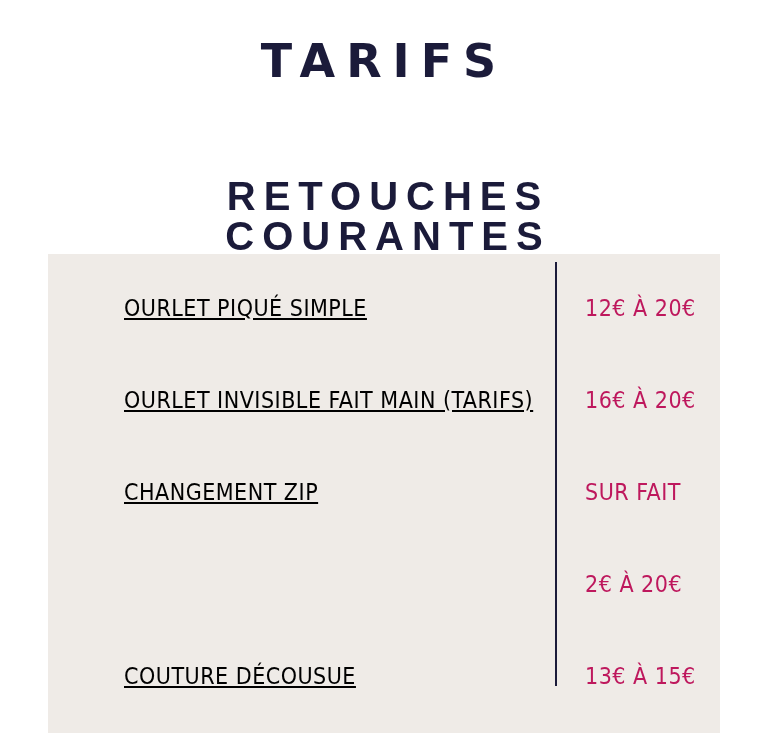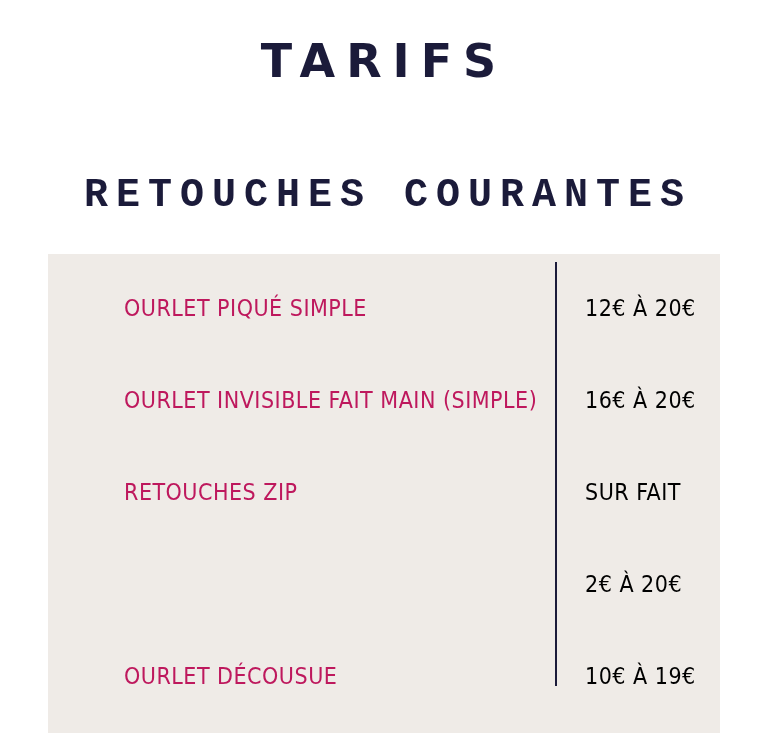--- a/index.html
+++ b/index.html
@@ -49,21 +49,21 @@
     letter-spacing: 11px;
     color: #1b1b3a;
     line-height: 1;
   }
   .title-sub {
     position: absolute;
     left: 0;
     top: 176px;
     width: 672px;
     text-align: center;
-    font-family: Liberation Mono, monospace;
+    font-family: Liberation Sans, sans-serif;
     font-weight: bold;
     font-size: 40px;
     letter-spacing: 8px;
     color: #1b1b3a;
     line-height: 1;
     padding-left: 8px;
     box-sizing: border-box;
   }
   
   .price-table {
@@ -78,34 +78,35 @@
   }
   .row-label {
     position: absolute;
     left: 12px;
     top: 50%;
     transform: translateY(-50%);
     font-family: "DejaVu Sans Condensed", "Liberation Sans Narrow", "Liberation Sans", sans-serif;
     font-size: 23px;
     font-weight: normal;
     letter-spacing: 0.5px;
-    color: #be185d;
+    color: #000000;
     white-space: nowrap;
     transform-origin: left center;
+    text-decoration: underline;
   }
   .row-price {
     position: absolute;
     left: 473px;
     top: 50%;
     transform: translateY(-50%);
     font-family: "DejaVu Sans Condensed", "Liberation Sans Narrow", "Liberation Sans", sans-serif;
     font-size: 23px;
     font-weight: normal;
     letter-spacing: 0.5px;
-    color: #000000;
+    color: #be185d;
     white-space: nowrap;
   }
   
   .divider {
     position: absolute;
     left: 555px;
     top: 262px;
     width: 2px;
     height: 424px;
     background: #1b1b3a;
@@ -126,33 +127,33 @@
   <div class="divider"></div>
 
   <div class="price-table">
 
     <div class="price-row">
       <div class="row-label">OURLET PIQUÉ SIMPLE</div>
       <div class="row-price">12€ À 20€</div>
     </div>
 
     <div class="price-row">
-      <div class="row-label">OURLET INVISIBLE FAIT MAIN (SIMPLE)</div>
+      <div class="row-label">OURLET INVISIBLE FAIT MAIN (TARIFS)</div>
       <div class="row-price">16€ À 20€</div>
     </div>
 
     <div class="price-row">
-      <div class="row-label">RETOUCHES ZIP</div>
+      <div class="row-label">CHANGEMENT ZIP</div>
       <div class="row-price">SUR FAIT</div>
     </div>
 
     <div class="price-row">
       <div class="row-price">2€ À 20€</div>
     </div>
 
     <div class="price-row">
-      <div class="row-label">OURLET DÉCOUSUE</div>
-      <div class="row-price">10€ À 19€</div>
+      <div class="row-label">COUTURE DÉCOUSUE</div>
+      <div class="row-price">13€ À 15€</div>
     </div>
 
   </div>
 
 </div>
 
 </body></html>

